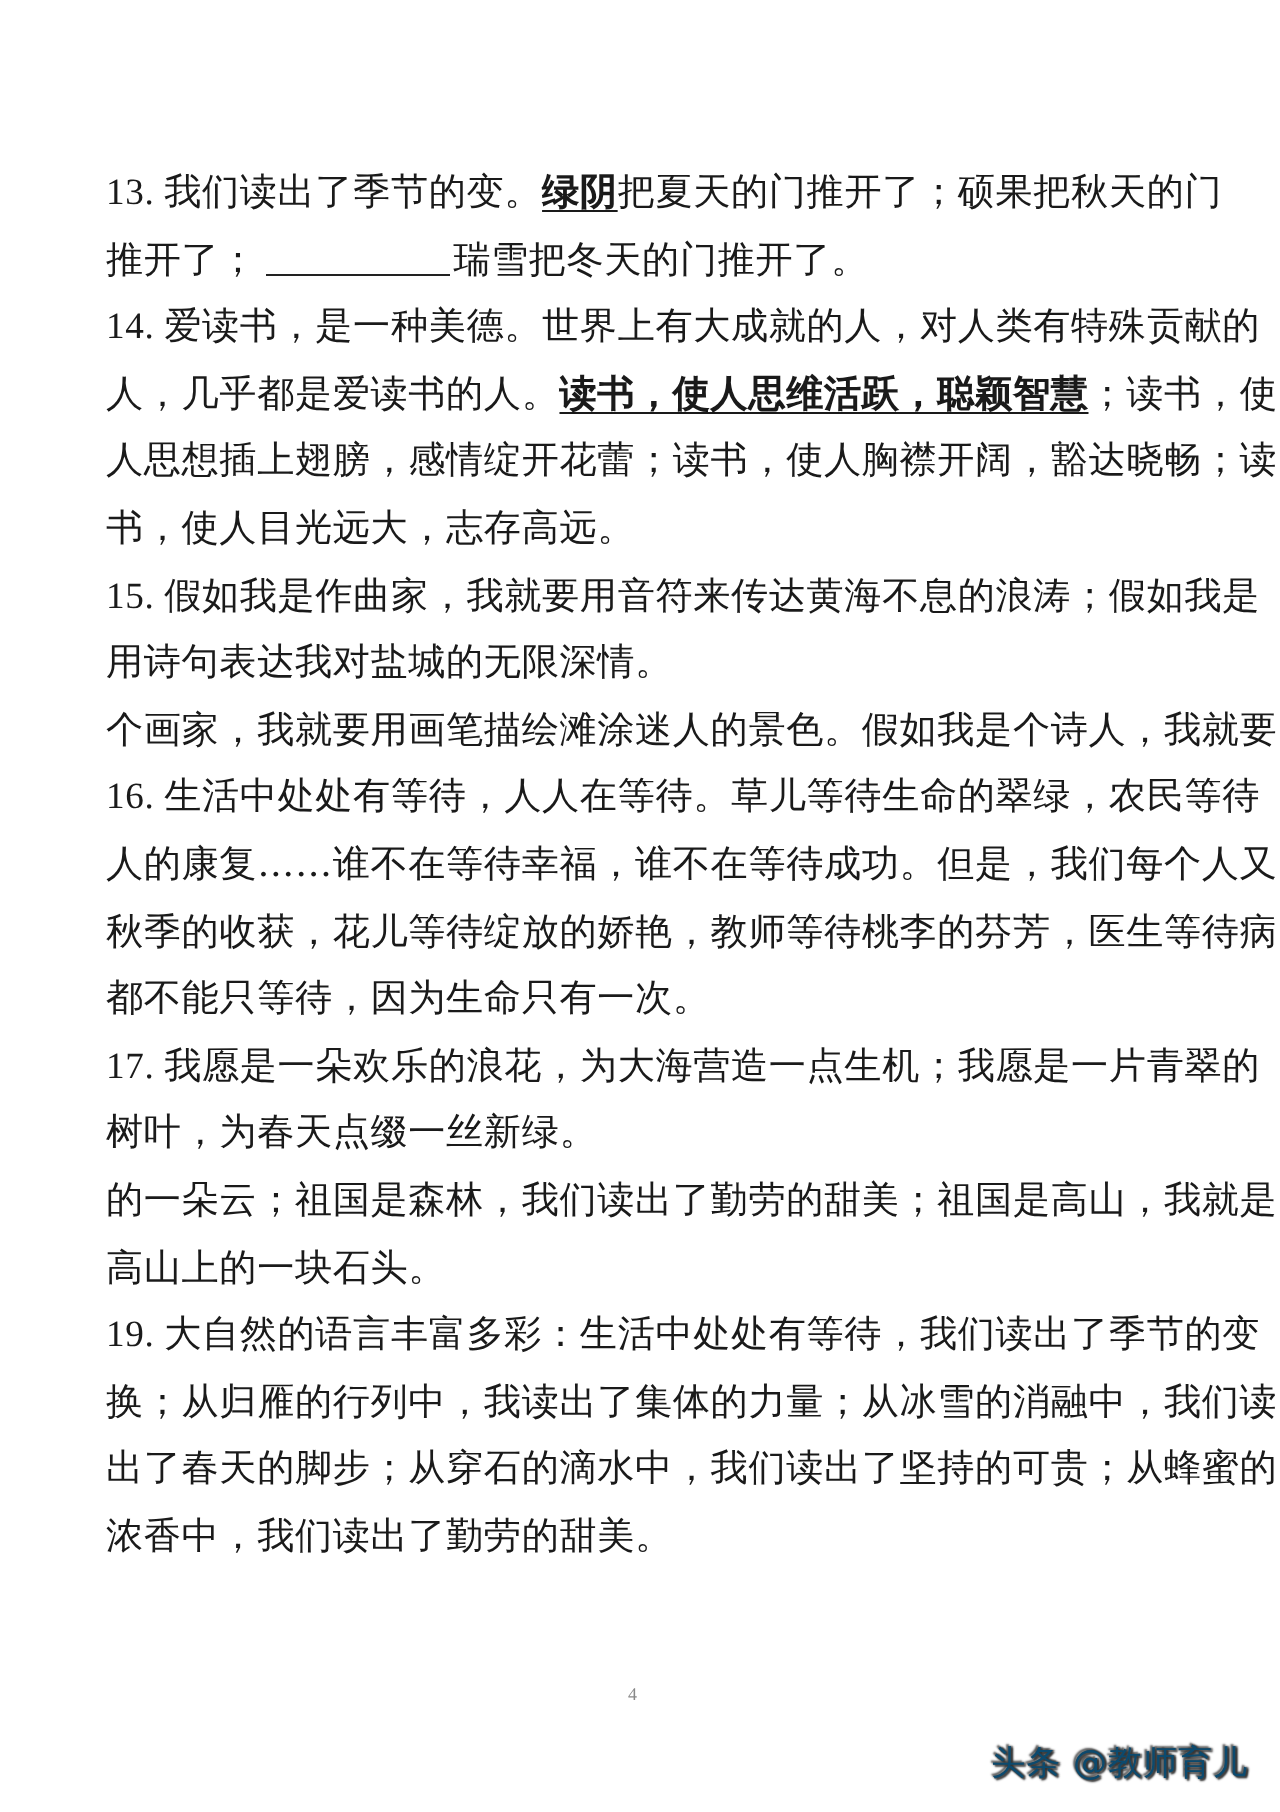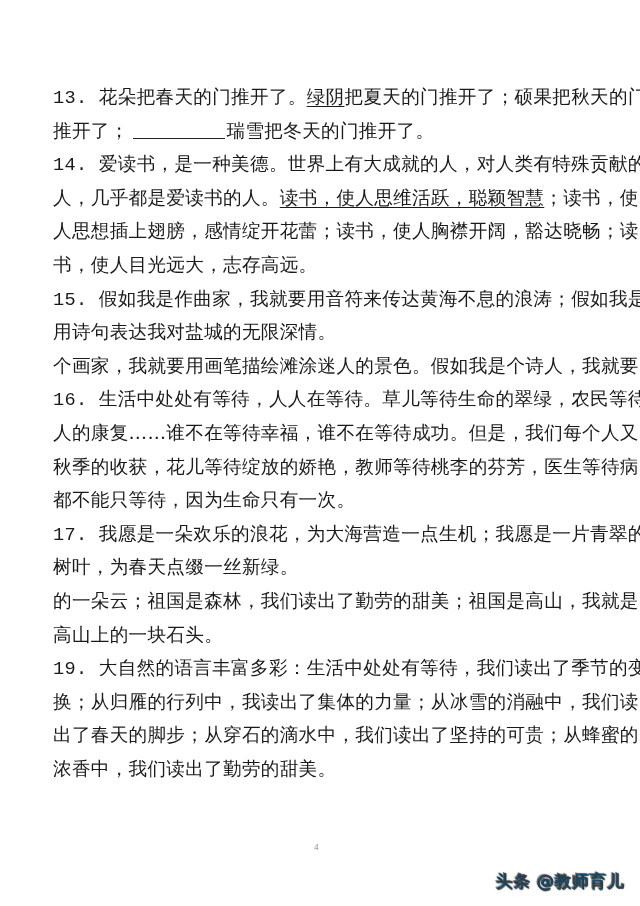--- a/index.html
+++ b/index.html
@@ -6,40 +6,40 @@
   body {
     width: 640px; height: 906px; background: #ffffff; position: relative; overflow: hidden;
     font-family: "DejaVu Serif", "Liberation Serif", serif; color: #1a1a1a;
   }
   .page { position: absolute; left: 0; top: 0; width: 640px; height: 906px; }
   .content { position: absolute; left: 53px; top: 80px; width: 540px; }
   .line {
     height: 33.6px; line-height: 33.6px; font-size: 18.6px; white-space: nowrap;
     letter-spacing: 0.3px;
   }
-  .u { text-decoration: underline; text-underline-offset: 3px; text-decoration-thickness: 1px; }
+  .u { text-decoration: underline; text-underline-offset: 3px; text-decoration-thickness: 1px; font-weight: bold; }
   .blank { display: inline-block; width: 92px; border-bottom: 1.3px solid #222; height: 18px; vertical-align: -2px; margin: 0 2px 0 4px; }
-  .num { font-family: Liberation Mono, monospace; }
+  .num { font-family: Liberation Serif, serif; }
   .page-number {
     position: absolute; left: 314px; top: 842px; font-size: 9px; color: #888;
     font-family: "Liberation Serif", serif;
   }
   .watermark {
     position: absolute; right: 16px; top: 870px; font-size: 17px; color: #0c4a6e;
     font-family: "DejaVu Sans", sans-serif; letter-spacing: 0.5px;
     text-shadow: 0 0 1px #333, 1px 1px 1px #333, -1px -1px 1px #555, 1px 0 1px #444;
   }
 </style>
 </head>
 <body>
 
 <div class="page">
   <div class="content" id="content">
       <div>
-        <div class="line"><span class="num">13. </span><span>花朵把春天的门推开了。</span><span class="u">绿阴</span><span>把夏天的门推开了；硕果把秋天的门</span></div>
+        <div class="line"><span class="num">13. </span><span>我们读出了季节的变。</span><span class="u">绿阴</span><span>把夏天的门推开了；硕果把秋天的门</span></div>
         <div class="line"><span>推开了；</span><span class="blank"></span><span>瑞雪把冬天的门推开了。</span></div>
       </div>
       <div>
         <div class="line"><span class="num">14. </span><span>爱读书，是一种美德。世界上有大成就的人，对人类有特殊贡献的</span></div>
         <div class="line"><span>人，几乎都是爱读书的人。</span><span class="u">读书，使人思维活跃，聪颖智慧</span><span>；读书，使</span></div>
         <div class="line"><span>人思想插上翅膀，感情绽开花蕾；读书，使人胸襟开阔，豁达晓畅；读</span></div>
         <div class="line"><span>书，使人目光远大，志存高远。</span></div>
       </div>
       <div>
         <div class="line"><span class="num">15. </span><span>假如我是作曲家，我就要用音符来传达黄海不息的浪涛；假如我是</span></div>

